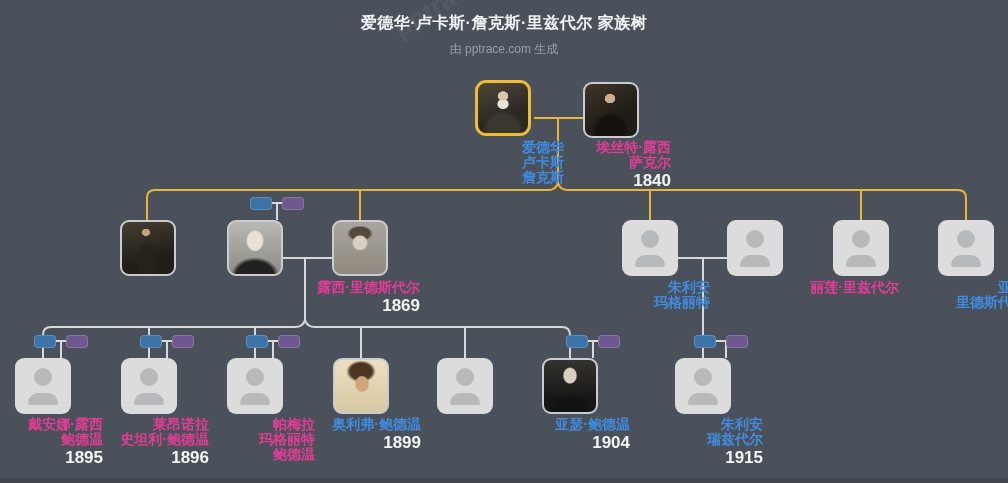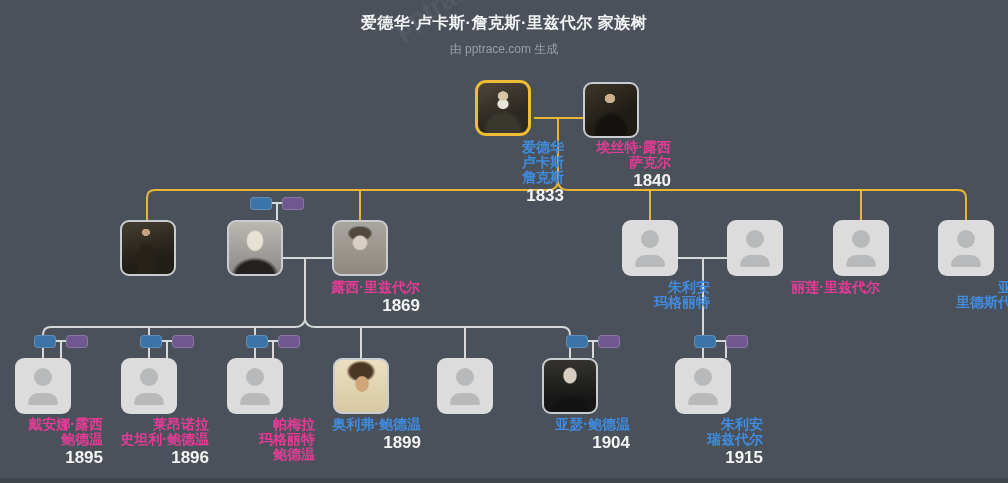--- a/index.html
+++ b/index.html
@@ -129,56 +129,55 @@
   <div class="mini m" style="left:566px;top:335px"></div>
   <div class="mini f" style="left:598px;top:335px"></div>
   <div class="mini m" style="left:694px;top:335px"></div>
   <div class="mini f" style="left:726px;top:335px"></div>
 
   <div class="node root p-edward" style="left:475px;top:80px"></div>
   <div class="label male" style="left:444px;top:140px">
     <span class="nm">爱德华</span>
     <span class="nm">卢卡斯</span>
     <span class="nm">詹克斯</span>
-    <span class="yr">1833</span>
   </div>
 
   <div class="node p-esther" style="left:583px;top:82px"></div>
   <div class="label female" style="left:551px;top:140px">
     <span class="nm">埃丝特·露西</span>
     <span class="nm">萨克尔</span>
     <span class="yr">1840</span>
   </div>
 
   <div class="node p-aurelian" style="left:120px;top:220px"></div>
 
   <div class="node p-stanley" style="left:227px;top:220px"></div>
 
   <div class="node p-lucy" style="left:332px;top:220px"></div>
   <div class="label female" style="left:300px;top:280px">
-    <span class="nm">露西·里兹代尔</span>
+    <span class="nm">露西·里德斯代尔</span>
     <span class="yr">1869</span>
   </div>
 
   <div class="node ph" style="left:622px;top:220px">
     <div class="sil"></div>
   </div>
   <div class="label male" style="left:590px;top:280px">
     <span class="nm">朱利安</span>
     <span class="nm">玛格丽特</span>
   </div>
 
   <div class="node ph" style="left:727px;top:220px">
     <div class="sil"></div>
   </div>
 
   <div class="node ph" style="left:833px;top:220px">
     <div class="sil"></div>
   </div>
-  <div class="label female" style="left:760px;top:280px">
+  <div class="label female" style="left:779px;top:280px">
     <span class="nm">丽莲·里兹代尔</span>
   </div>
 
   <div class="node ph" style="left:938px;top:220px">
     <div class="sil"></div>
   </div>
   <div class="label male" style="left:906px;top:280px">
     <span class="nm">亚瑟</span>
     <span class="nm">里德斯代尔</span>
   </div>

